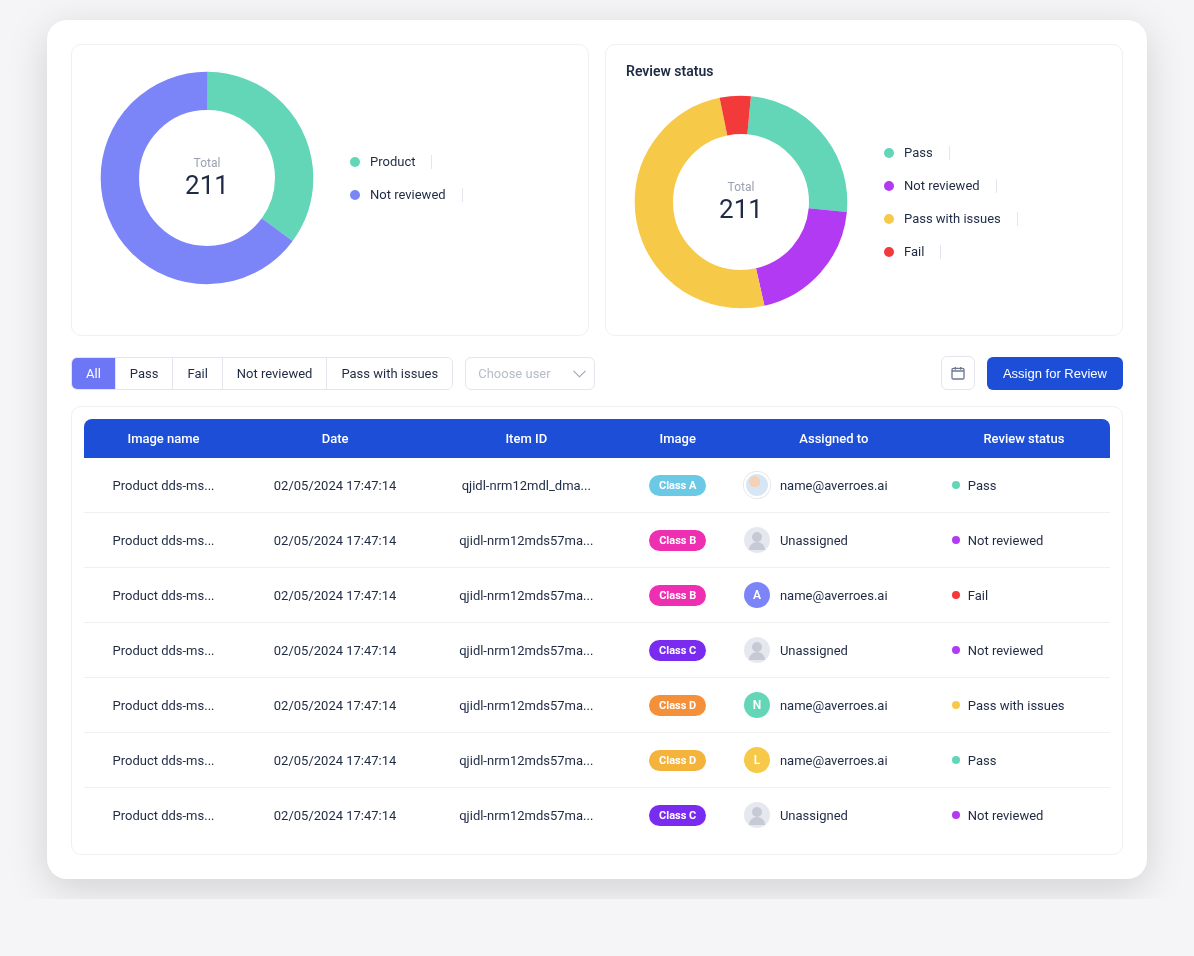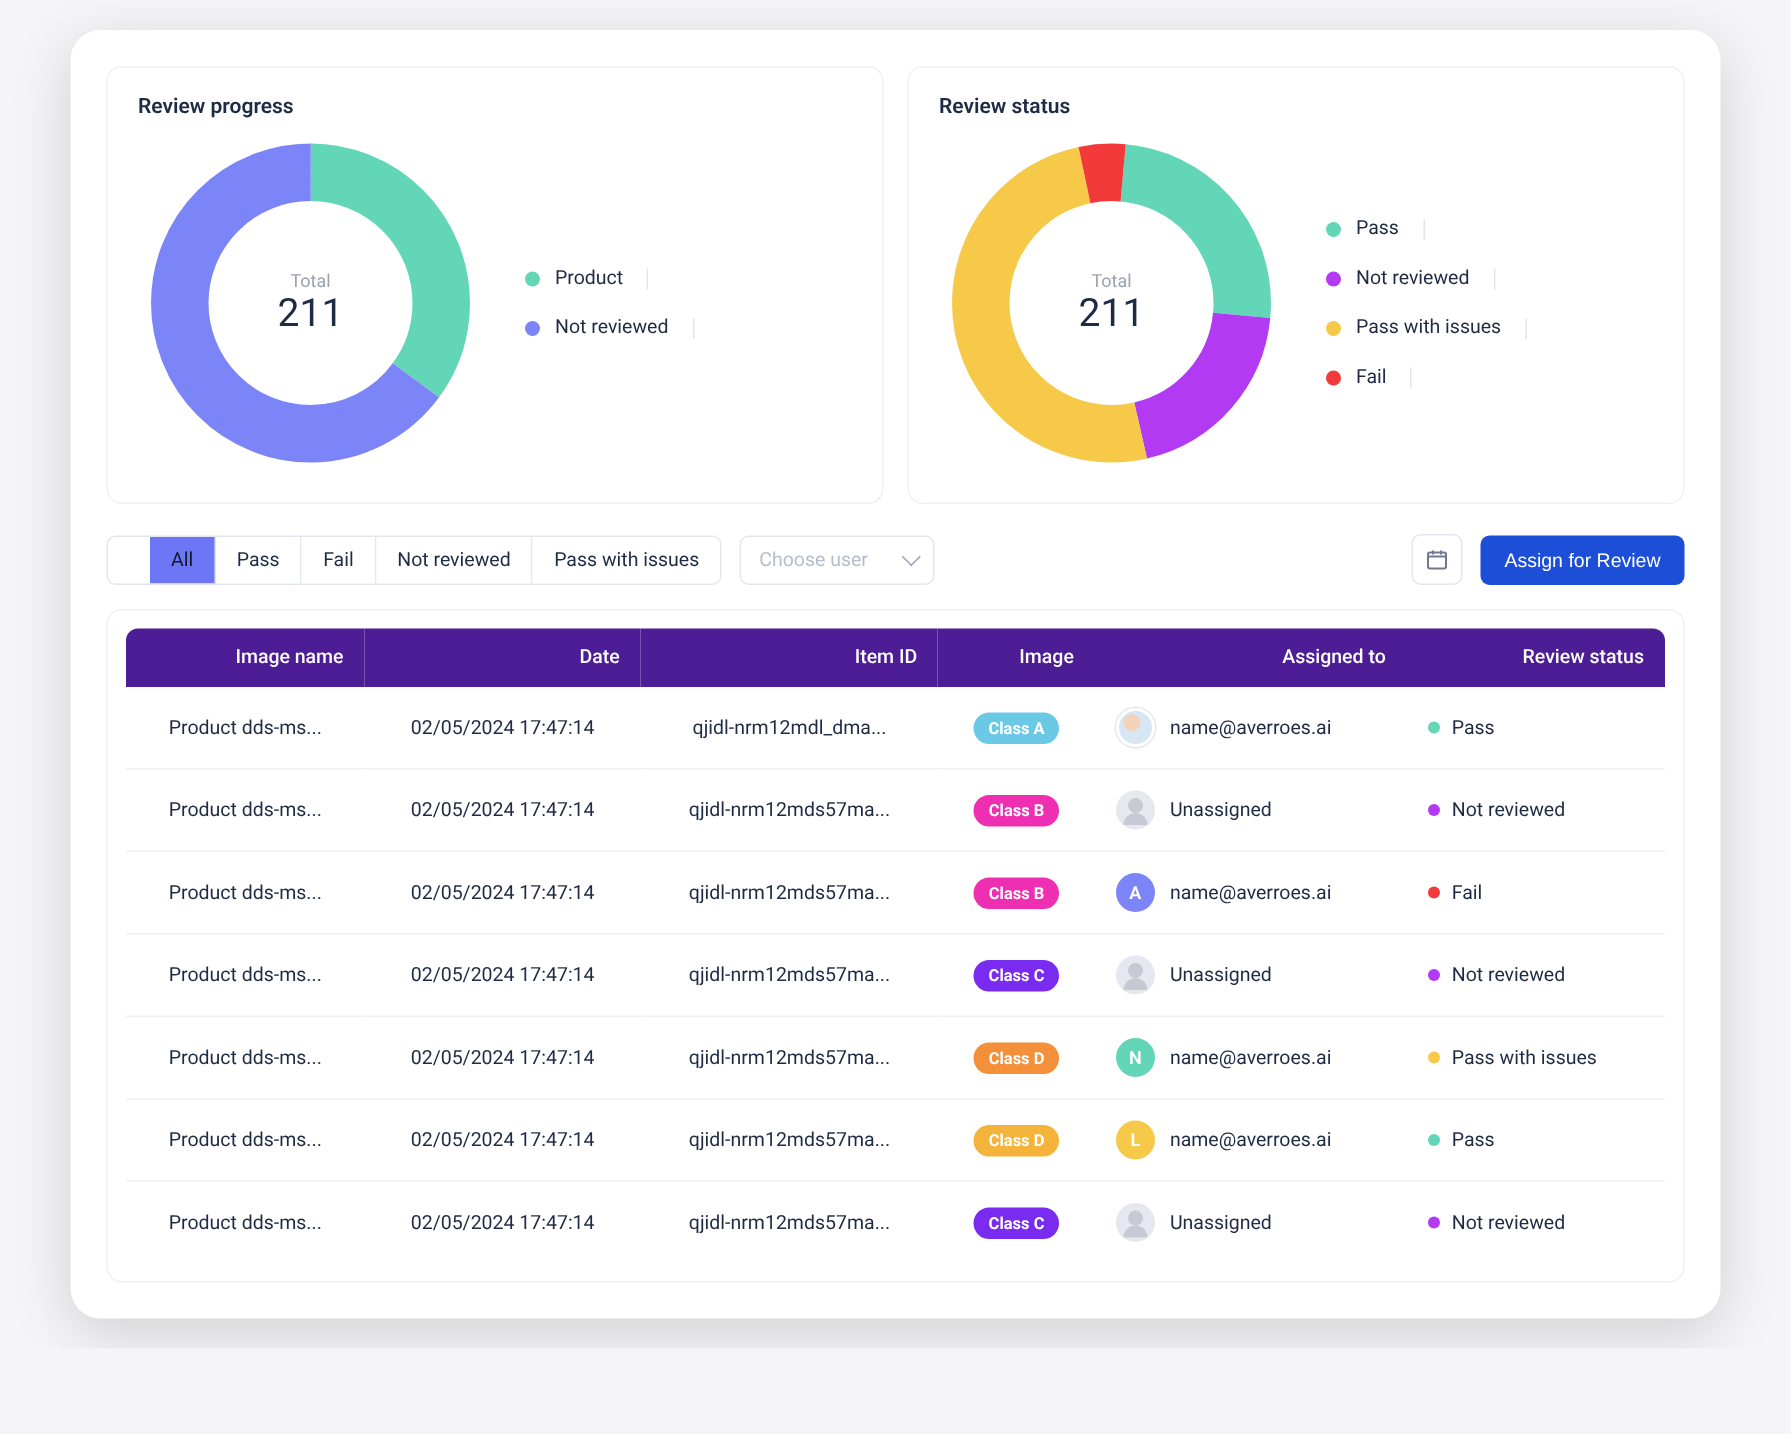--- a/index.html
+++ b/index.html
@@ -75,21 +75,21 @@
     .tabs { display:flex; border:1px solid #e3e6ee; border-radius:6px; overflow:hidden;}
     .tab {
       padding:8px 14px;
       font-size:13px;
       color:#1f2a44;
       background:#fff;
       border-right:1px solid #e3e6ee;
       cursor:pointer;
     }
     .tab:last-child{border-right:none;}
-    .tab.active { background:#6d77f6; color:#0f172a;margin-left:28px;}
+    .tab.active { background:#6d77f6; color:#ffffff;}
     .select {
       border:1px solid #e3e6ee;
       border-radius:6px;
       padding:8px 30px 8px 12px;
       font-size:13px;
       color:#b6bcc9;
       position:relative;
       cursor:pointer;
       width:130px;
     }
@@ -125,25 +125,25 @@
     }
 
     .table-card {
       border:1px solid #eef0f4;
       border-radius:10px;
       overflow:hidden;
       padding:12px;
     }
     table { width:100%; border-collapse:collapse;}
     thead th {
-      background:#4c1d95;
+      background:#1d4ed8;
       color:#fff;
       font-size:13px;
       font-weight:500;
-      text-align:right;
+      text-align:center;
       padding:12px 14px;
     }
     thead th:first-child { border-top-left-radius:8px;}
     thead th:last-child { border-top-right-radius:8px;}
     tbody td {
       padding:14px;
       font-size:13px;
       color:#1f2a44;
       border-bottom:1px solid #eef0f4;
       white-space:nowrap;
@@ -195,21 +195,20 @@
     .status-dot { width:8px;height:8px;border-radius:50%;}
   </style>
 </head>
 <body>
 
 <div class="app-window">
 
   <div class="charts-row">
 
     <div class="card">
-      <div class="card-title">Review progress</div>
       <div class="chart-body">
         <div class="donut-wrap">
           <svg viewBox="0 0 42 42" id="donut0">
               <circle cx="21" cy="21" r="15.915" fill="transparent" stroke="#63d6b8" stroke-width="7" stroke-dasharray="35.07109004739337 64.92890995260663" stroke-dashoffset="25"></circle>
               <circle cx="21" cy="21" r="15.915" fill="transparent" stroke="#7c85f7" stroke-width="7" stroke-dasharray="64.92890995260665 35.071090047393355" stroke-dashoffset="-10.071090047393369"></circle>
             </svg>
           <div class="donut-center">
             <div class="label">Total</div>
             <div class="value">211</div>
           </div>

